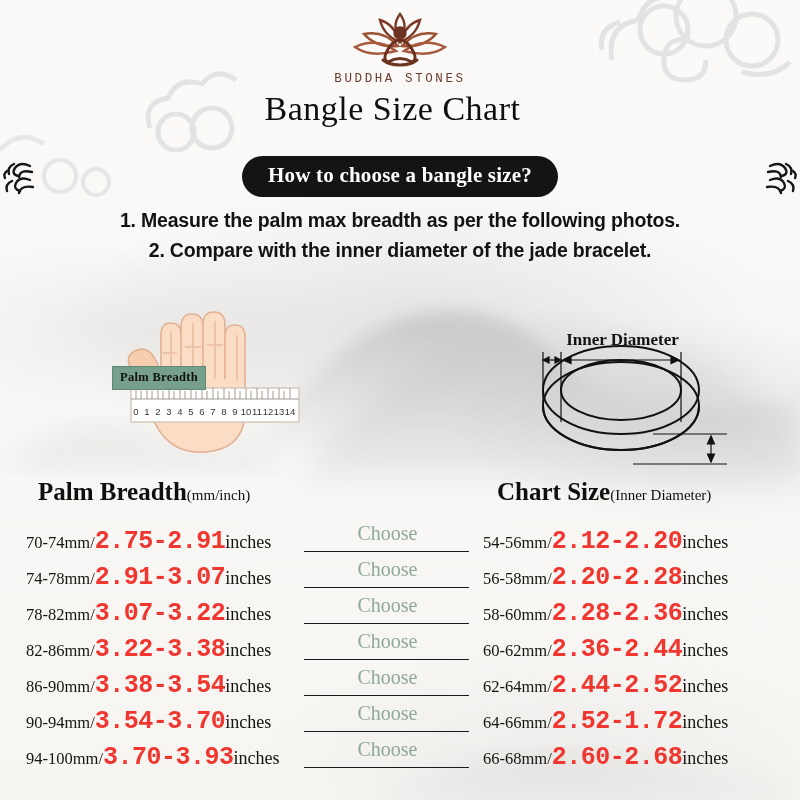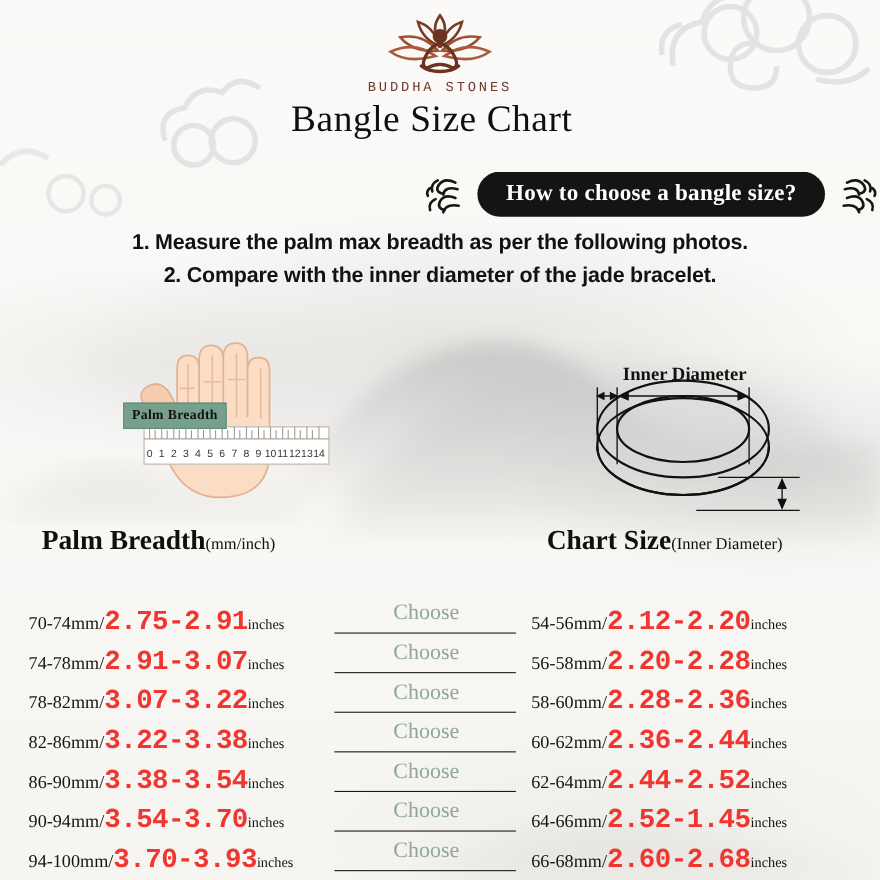--- a/index.html
+++ b/index.html
@@ -28,21 +28,21 @@
     font-size:12.5px;letter-spacing:2.6px;color:#6b3a2c;
     margin-top:-2px;
   }
   .title{
     position:absolute;left:0;right:15px;top:90px;text-align:center;
     font-size:34px;color:#100f0e;letter-spacing:.5px;
     font-family:"Liberation Serif", serif;
   }
   .pillrow{
     position:absolute;left:0;right:0;top:156px;
-    display:flex;align-items:center;justify-content:flex-end;gap:14px;
+    display:flex;align-items:center;justify-content:space-between;gap:14px;
   }
   .pill{
     background:#151413;color:#ffffff;border-radius:22px;
     padding:7px 26px 9px 26px;font-size:21px;font-weight:bold;
     font-family:"Liberation Serif", serif;letter-spacing:.2px;
   }
   .orn{width:36px;height:40px;}
   .steps{
     position:absolute;left:0;right:0;top:205px;text-align:center;
     font-family:"Liberation Sans", sans-serif;
@@ -67,21 +67,21 @@
   }
 
   
   .sec{position:absolute;top:478px;font-family:"Liberation Serif",serif;color:#100f0e;}
   .sec .big{font-size:25px;font-weight:bold;}
   .sec .small{font-size:15px;}
   #sec-left{left:38px;}
   #sec-right{left:497px;}
 
   
-  .rows{position:absolute;left:0;top:523px;width:800px;margin-top:24px;}
+  .rows{position:absolute;left:0;top:523px;width:800px;}
   .row{
     height:36px;display:flex;align-items:center;
     font-family:"Liberation Serif",serif;
   }
   .cellL{width:300px;padding-left:26px;box-sizing:border-box;white-space:nowrap;
          display:flex;align-items:baseline;justify-content:flex-start;}
   .choose{
     width:175px;position:relative;height:36px;
     display:flex;align-items:flex-start;justify-content:center;
   }
@@ -90,21 +90,21 @@
     line-height:21px;
   }
   .choose::after{
     content:"";position:absolute;left:4px;right:6px;bottom:7px;
     border-bottom:1.6px solid #1b1a19;
   }
   .cellR{flex:1;white-space:nowrap;display:flex;align-items:baseline;padding-left:8px;}
   .mm{font-size:16.5px;color:#15140f;}
   .red{font-size:25px;color:#f0362f;font-weight:bold;letter-spacing:-.5px;
        font-family:Liberation Mono, monospace;text-align:right;}
-  .inch{font-size:13px;color:#15140f;}
+  .inch{font-size:18px;color:#15140f;}
 </style>
 </head>
 <body>
 
 <div id="page">
 
   <svg class="bg-svg" viewBox="0 0 800 800">
     <g stroke="#e2e2e2" stroke-width="5" fill="none" opacity="0.95">
 
       <path d="M612 60 q-6 -34 26 -40 q10 -30 44 -22 q16 -26 46 -12 q30 -18 48 6"></path>
@@ -398,21 +398,21 @@
         <div class="cellL">
           <span class="mm">90-94mm/</span>
           <span class="red">3.54-3.70</span>
           <span class="inch">inches</span>
         </div>
         <div class="choose">
           <span>Choose</span>
         </div>
         <div class="cellR">
           <span class="mm">64-66mm/</span>
-          <span class="red">2.52-1.45</span>
+          <span class="red">2.52-1.72</span>
           <span class="inch">inches</span>
         </div>
       </div>
       <div class="row">
         <div class="cellL">
           <span class="mm">94-100mm/</span>
           <span class="red">3.70-3.93</span>
           <span class="inch">inches</span>
         </div>
         <div class="choose">

